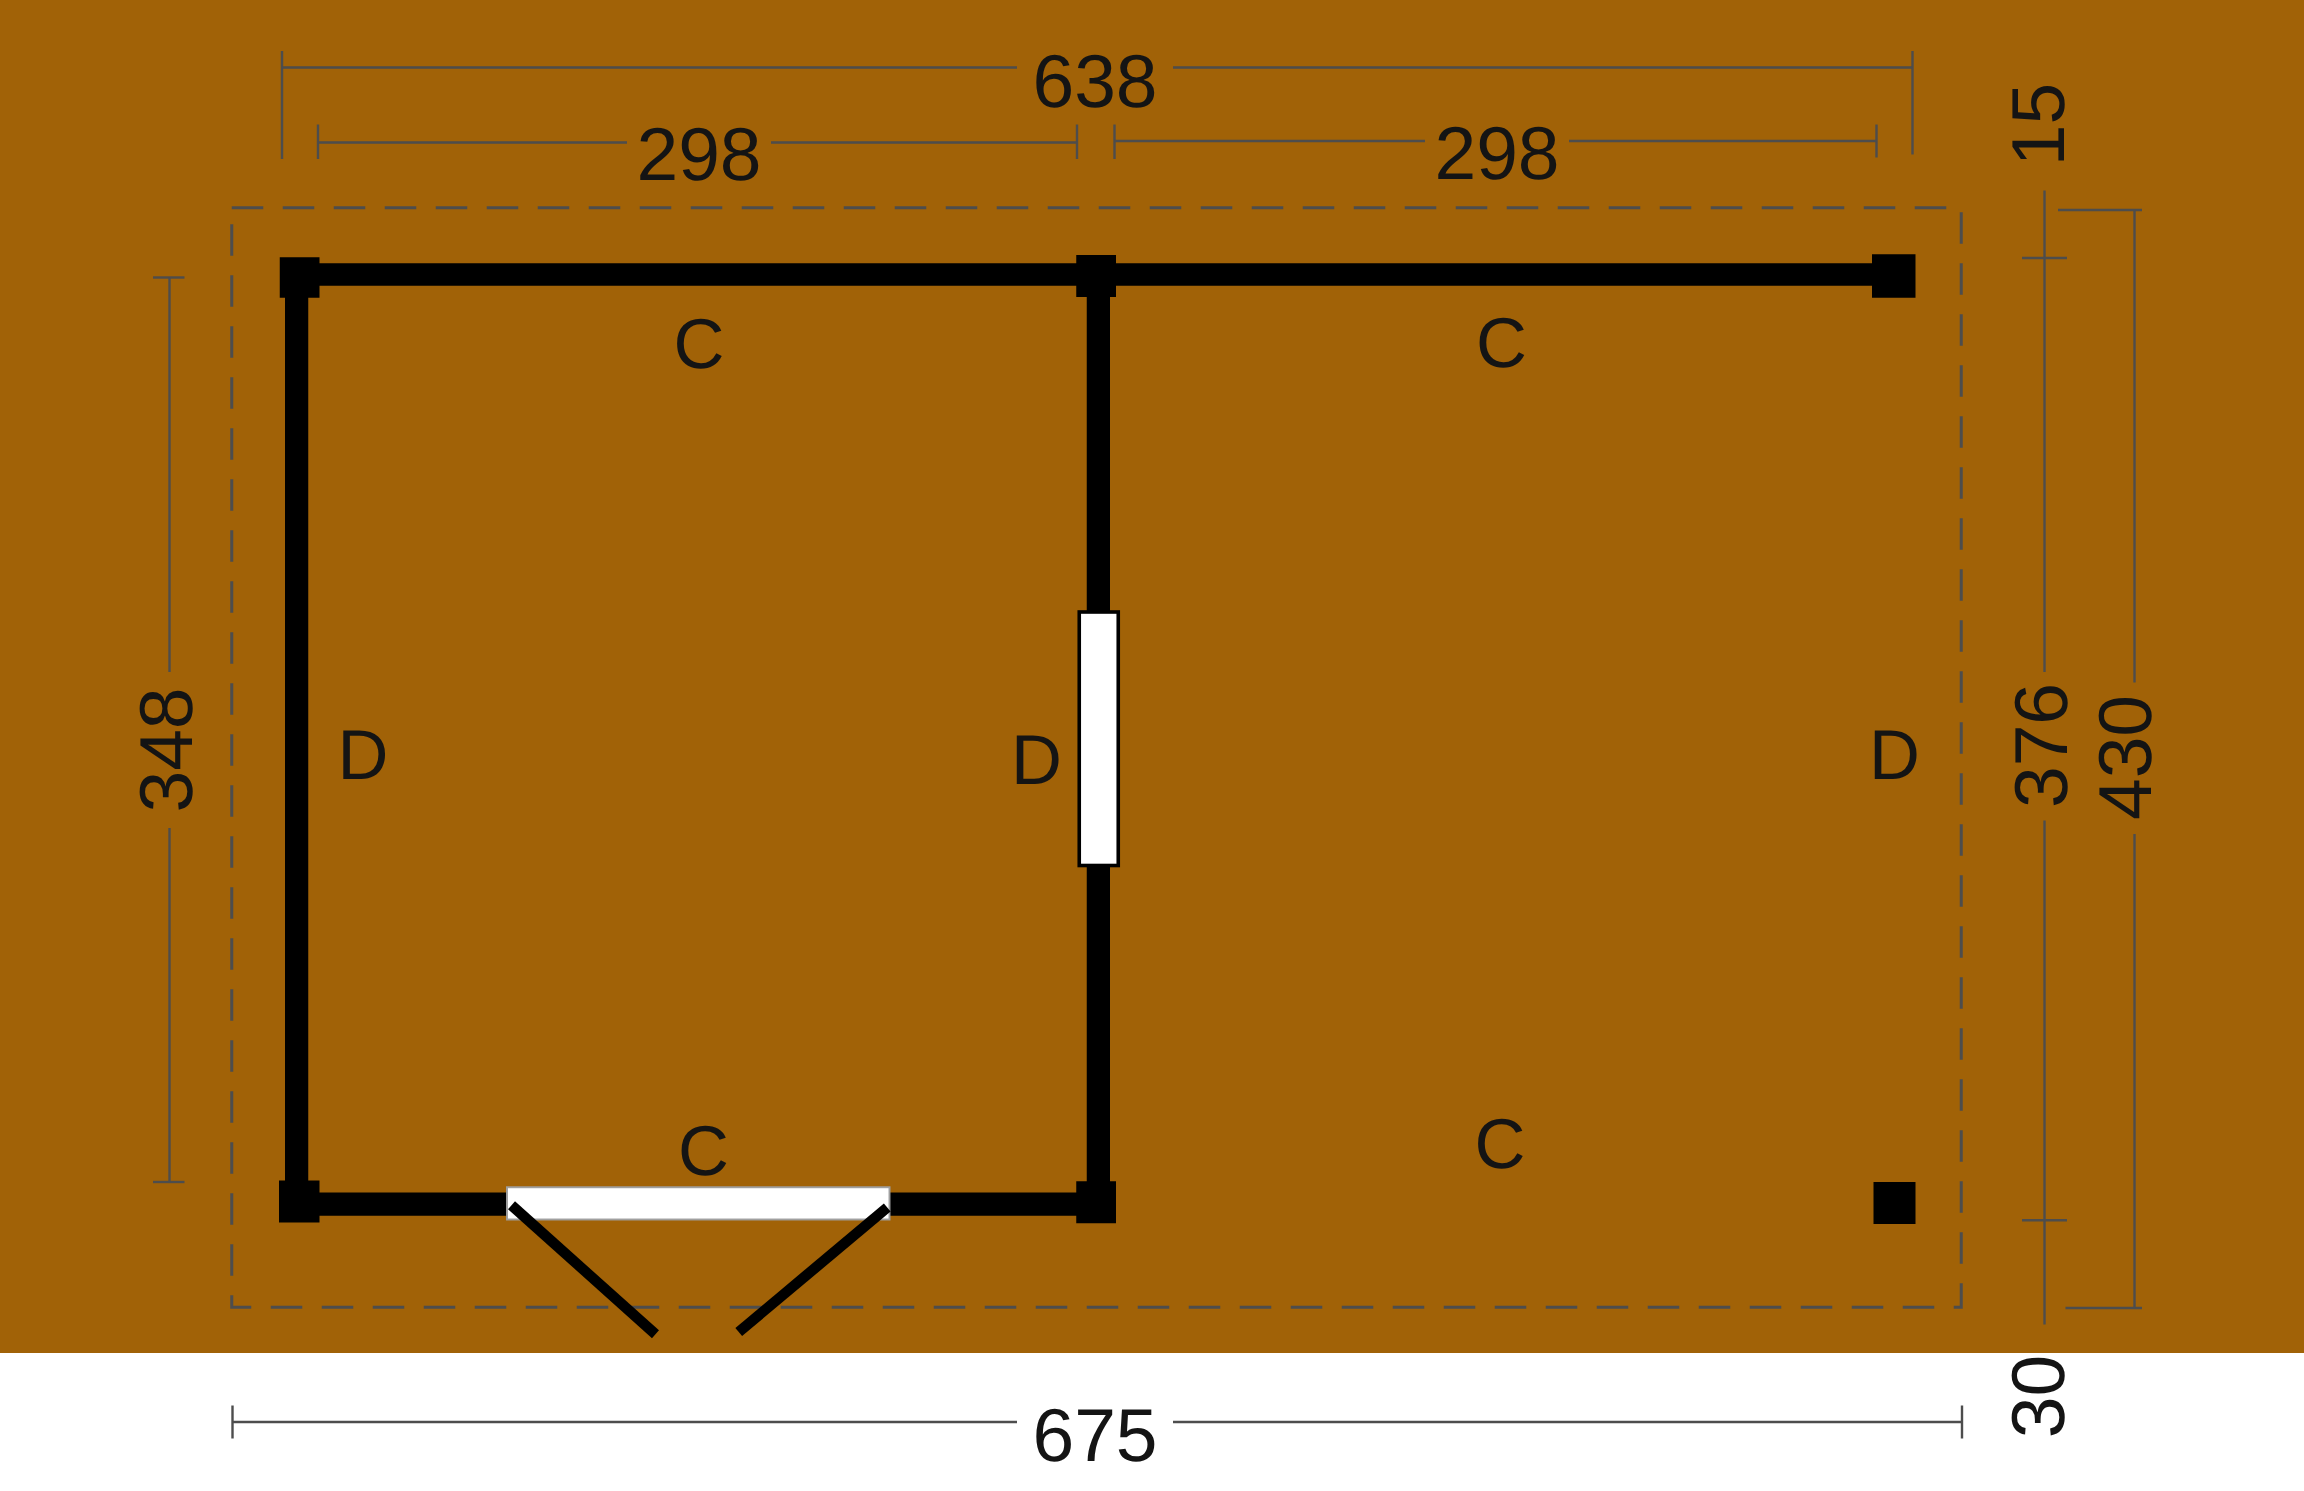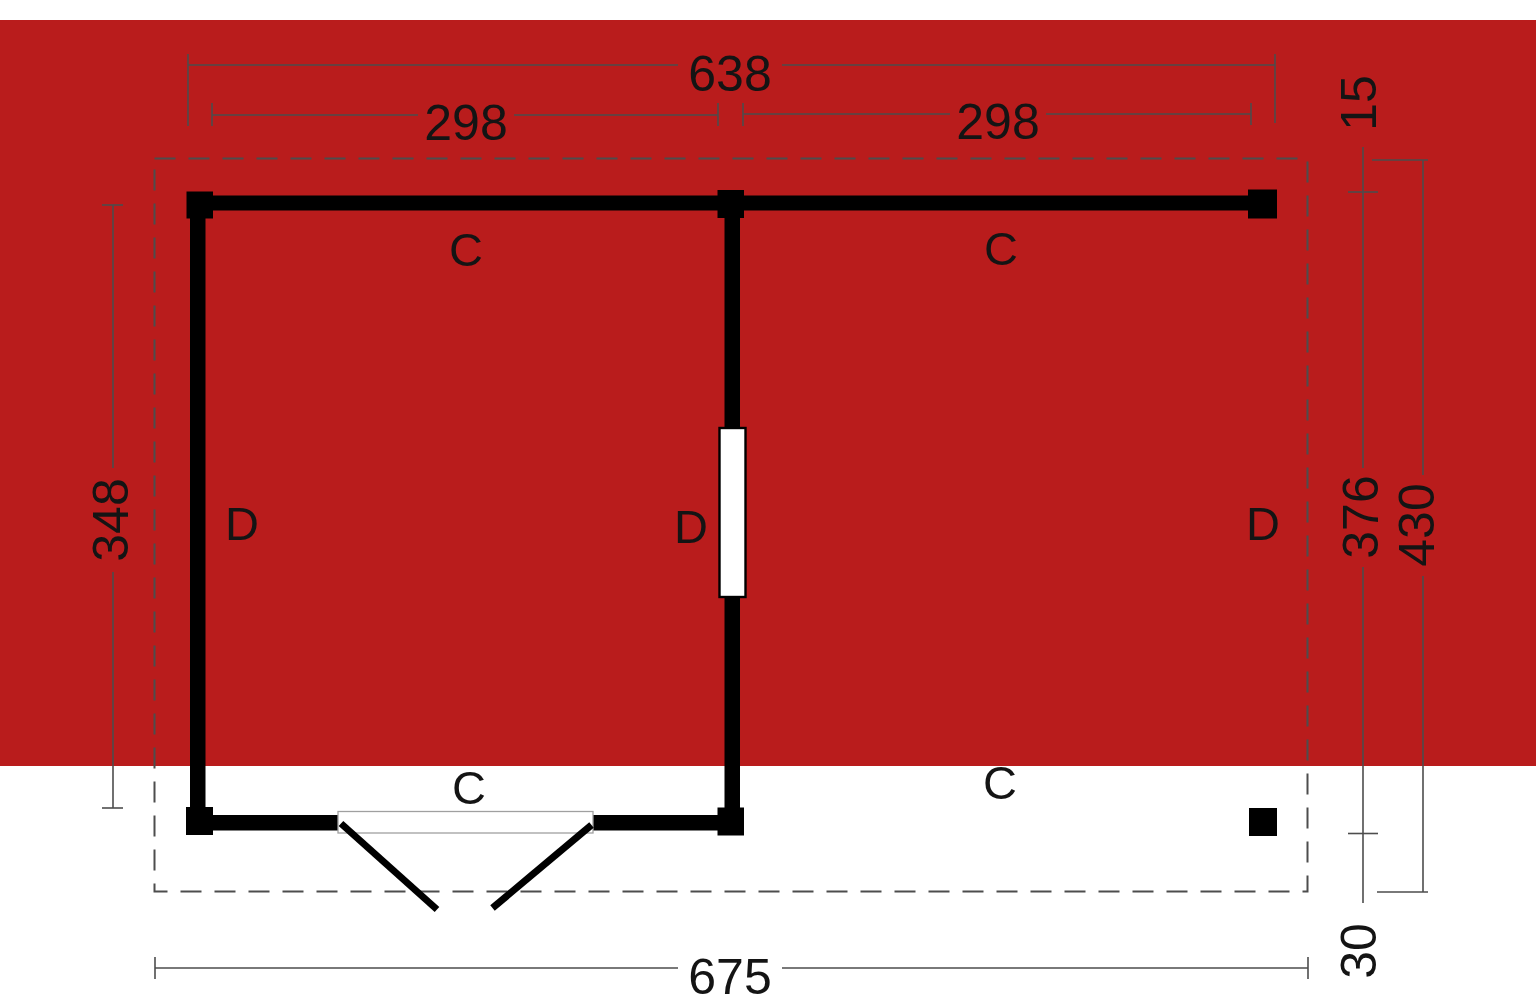--- a/index.html
+++ b/index.html
@@ -6,23 +6,22 @@
     margin: 0;
     padding: 0;
     background: #ffffff;
     width: 1536px;
     height: 994px;
     overflow: hidden;
   }
   .plan-wrap {
     position: relative;
     width: 1536px;
-    height: 746px;
-    background: #b91c1c;
-    margin-top: 20px;
+    height: 902px;
+    background: #a16207;
   }
   svg { display: block; }
   
   .wall { fill: #000000; stroke: none; }
   
   .roof-outline {
     fill: none;
     stroke: #4d4d4d;
     stroke-width: 2;
     stroke-dasharray: 21 13;

